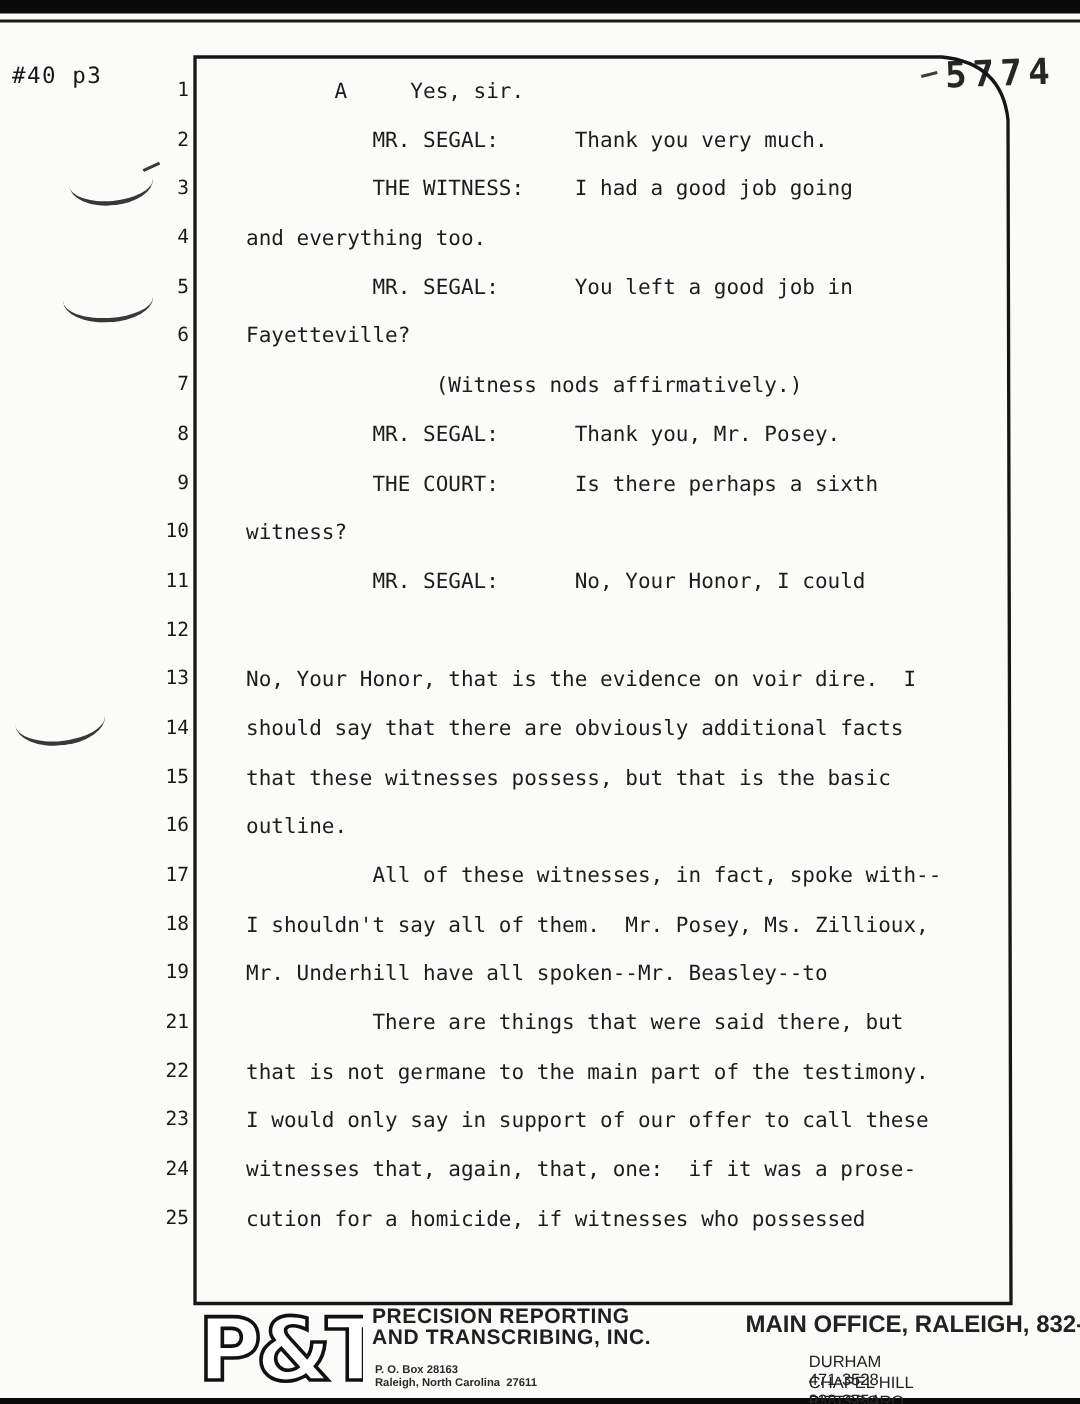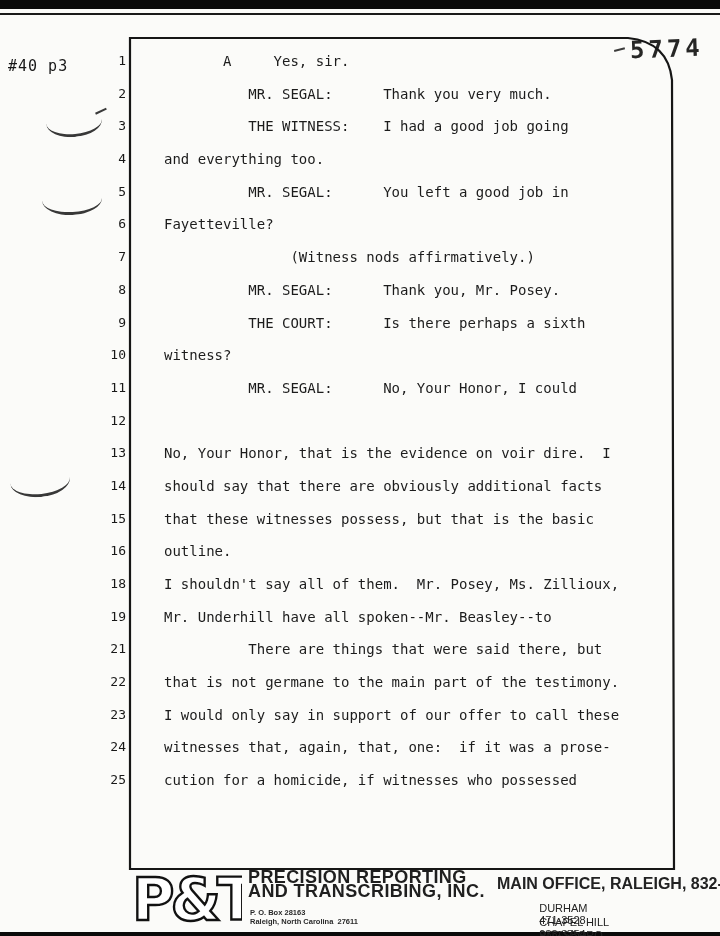--- a/index.html
+++ b/index.html
@@ -26,21 +26,21 @@
     width: 720px; height: 2px;
     background: #1a1a1a;
   }
   .bottom-bar {
     position: absolute; left: 0; top: 932px;
     width: 720px; height: 4px;
     background: #0a0a0a;
   }
   
   .margin-label {
-    position: absolute; left: 8px; top: 57px;
+    position: absolute; left: 8px; top: 41px;
     font: 15px/18px "DejaVu Sans Mono", monospace;
     letter-spacing: 1px;
     color: #161616;
     white-space: pre;
   }
   .pen-arc {
     position: absolute;
     border: none;
     border-bottom: 3px solid #242424;
     border-radius: 50%;
@@ -111,21 +111,21 @@
     width: 720px; height: 68px;
   }
   .logo {
     position: absolute; left: 130px; top: 4px;
     width: 112px; height: 64px;
   }
   .company {
     position: absolute; left: 248px; top: 6px;
     font-family: "Liberation Sans", sans-serif;
     font-weight: bold;
-    font-size: 18px;
+    font-size: 14px;
     line-height: 14px;
     letter-spacing: 0.4px;
     color: #1f1f1f;
     white-space: pre;
   }
   .po-address {
     position: absolute; left: 250px; top: 44px;
     font-family: "Liberation Sans", sans-serif;
     font-weight: bold;
     font-size: 7.5px;
@@ -244,20 +244,24 @@
   <div class="line-row">
     <span class="line-num">15</span>
     <span class="line-text">that these witnesses possess, but that is the basic</span>
   </div>
 
   <div class="line-row">
     <span class="line-num">16</span>
     <span class="line-text">outline.</span>
   </div>
 
+  <div class="line-row">
+    <span class="line-num">17</span>
+    <span class="line-text">          All of these witnesses, in fact, spoke with--</span>
+  </div>
 
   <div class="line-row">
     <span class="line-num">18</span>
     <span class="line-text">I shouldn't say all of them.  Mr. Posey, Ms. Zillioux,</span>
   </div>
 
   <div class="line-row">
     <span class="line-num">19</span>
     <span class="line-text">Mr. Underhill have all spoken--Mr. Beasley--to</span>
   </div>

